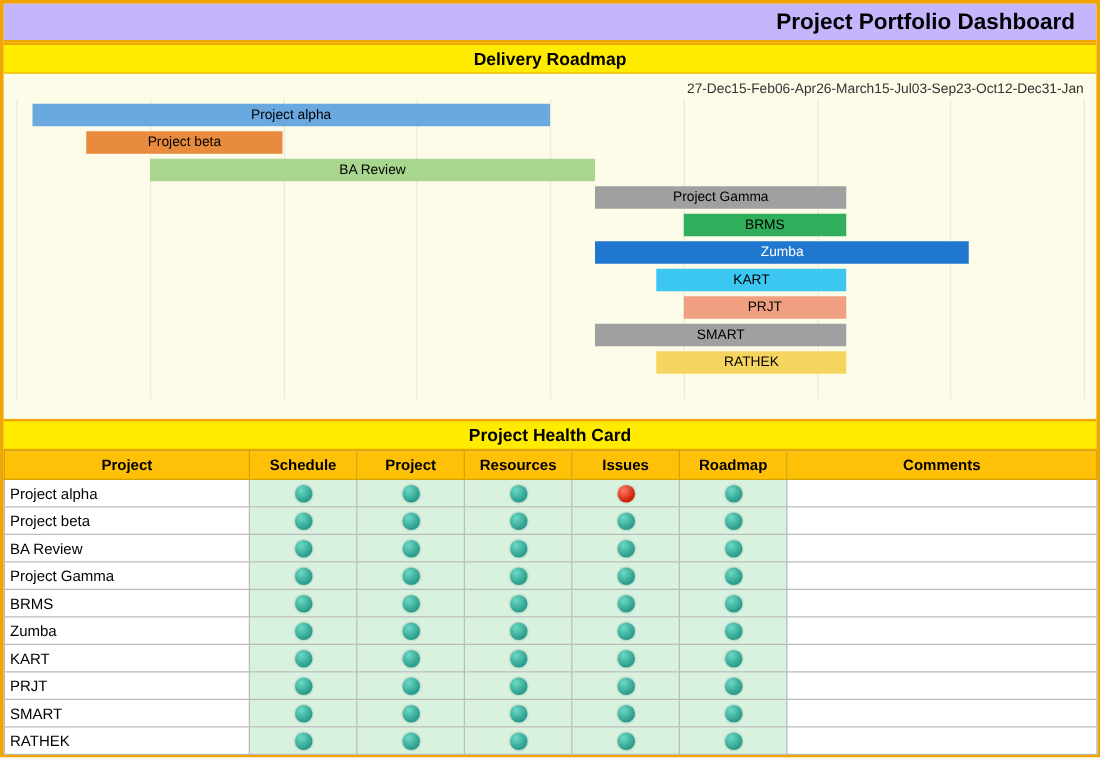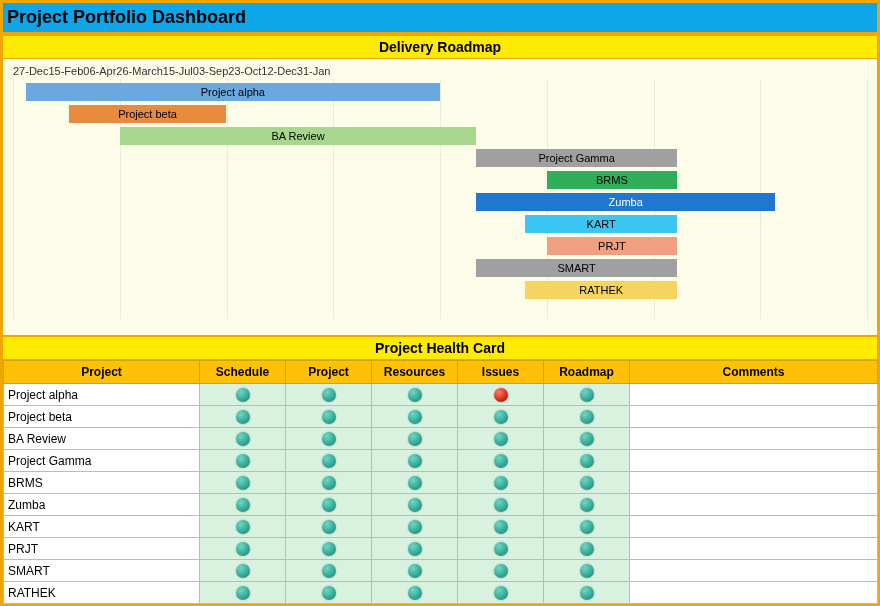--- a/index.html
+++ b/index.html
@@ -10,44 +10,44 @@
       height: 606px;
       overflow: hidden;
       font-size: 12px;
     }
     .frame {
       border: 3px solid #f0a500;
       width: 880px;
       height: 606px;
     }
     .main-title {
-      background: #0ea5e9;
-      text-align: left;
+      background: #c4b5fd;
+      text-align: right;
       font-weight: bold;
       font-size: 18px;
-      padding: 4px 4px;
+      padding: 4px 17px;
       border-bottom: 2px solid #f0a500;
     }
     .section-title {
       background: #ffeb00;
       text-align: center;
       font-weight: bold;
       font-size: 14px;
       padding: 3px 0;
       border-top: 2px solid #f0a500;
       border-bottom: 1px solid #f0a500;
     }
     .roadmap {
       background: #fcfce8;
       height: 276px;
       position: relative;
     }
     .axis {
       display: flex;
-      justify-content: flex-start;
+      justify-content: flex-end;
       padding: 6px 10px 2px 10px;
       font-size: 11px;
       color: #333;
     }
     .gantt-area {
       position: relative;
       height: 240px;
       margin: 0 10px;
     }
     .gridline {

